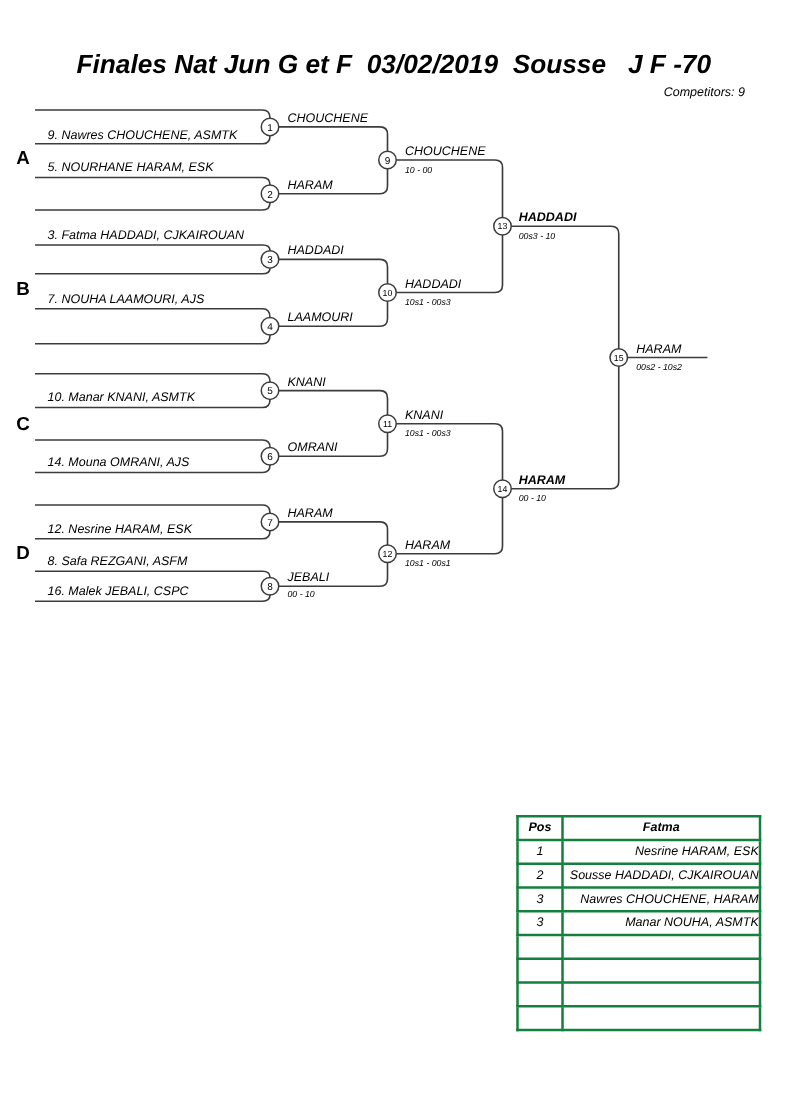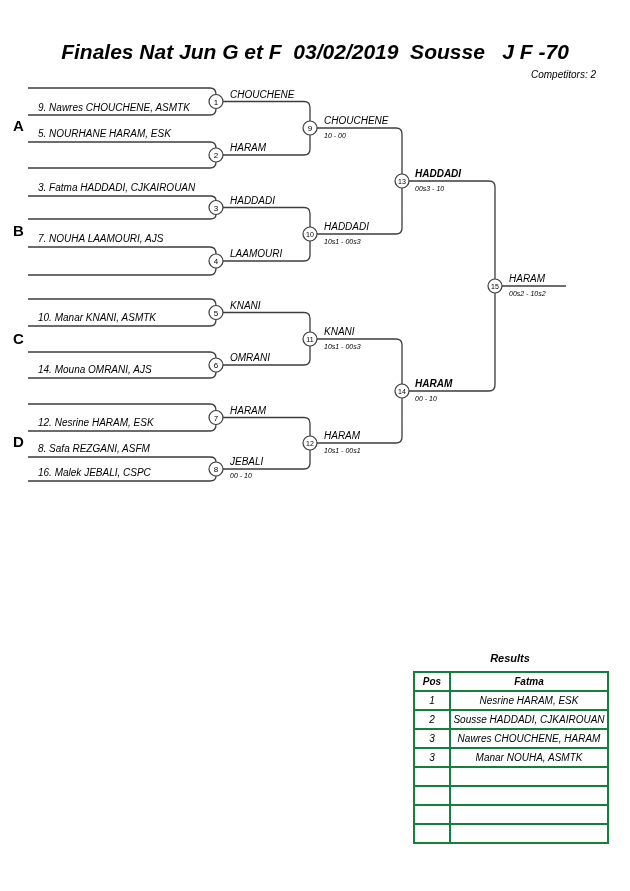--- a/index.html
+++ b/index.html
@@ -34,29 +34,29 @@
   table.res {
     border-collapse:collapse; width:194px; table-layout:fixed;
     border:2px solid #000;
   }
   table.res th, table.res td {
     border:2px solid #15803d; height:17px; font-size:10px; font-style:italic;
     padding:0; overflow:hidden; white-space:nowrap;
   }
   table.res th { font-weight:bold; text-align:center; }
   td.pos { text-align:center; }
-  td.rname { text-align:center; padding-left:8px; }
+  td.rname { text-align:right; padding-left:8px; }
 </style>
 </head>
 <body>
 
 <div class="page">
 
   <div class="title">Finales Nat Jun G et F  03/02/2019  Sousse   J F -70</div>
-  <div class="competitors">Competitors: 2</div>
+  <div class="competitors">Competitors: 9</div>
 
   <svg class="bracket" width="630" height="560" viewBox="0 0 630 560">
 
     <path class="bline" d="
       M 28 88 H 210 Q 216 88 216 94.5   M 28 115 H 210 Q 216 115 216 108.5
       M 28 142 H 210 Q 216 142 216 148  M 28 168 H 210 Q 216 168 216 162
       M 28 196 H 210 Q 216 196 216 200.5 M 28 219 H 210 Q 216 219 216 214.5
       M 28 247 H 210 Q 216 247 216 254  M 28 275 H 210 Q 216 275 216 268
       M 28 299 H 210 Q 216 299 216 305.5 M 28 326 H 210 Q 216 326 216 319.5
       M 28 352 H 210 Q 216 352 216 358  M 28 378 H 210 Q 216 378 216 372
@@ -152,21 +152,20 @@
     <text class="winner bold" x="415" y="177">HADDADI</text>
     <text class="score" x="415" y="191">00s3 - 10</text>
     <text class="winner bold" x="415" y="387">HARAM</text>
     <text class="score" x="415" y="401">00 - 10</text>
 
     <text class="winner" x="509" y="282">HARAM</text>
     <text class="score" x="509" y="296">00s2 - 10s2</text>
   </svg>
 
   <div class="results">
-    <div class="results-title">Results</div>
     <table class="res">
       <colgroup>
           <col style="width:36px">
           <col style="width:158px">
         </colgroup>
       <tbody>
           <tr>
         <th>Pos</th>
         <th>Fatma</th>
       </tr>

